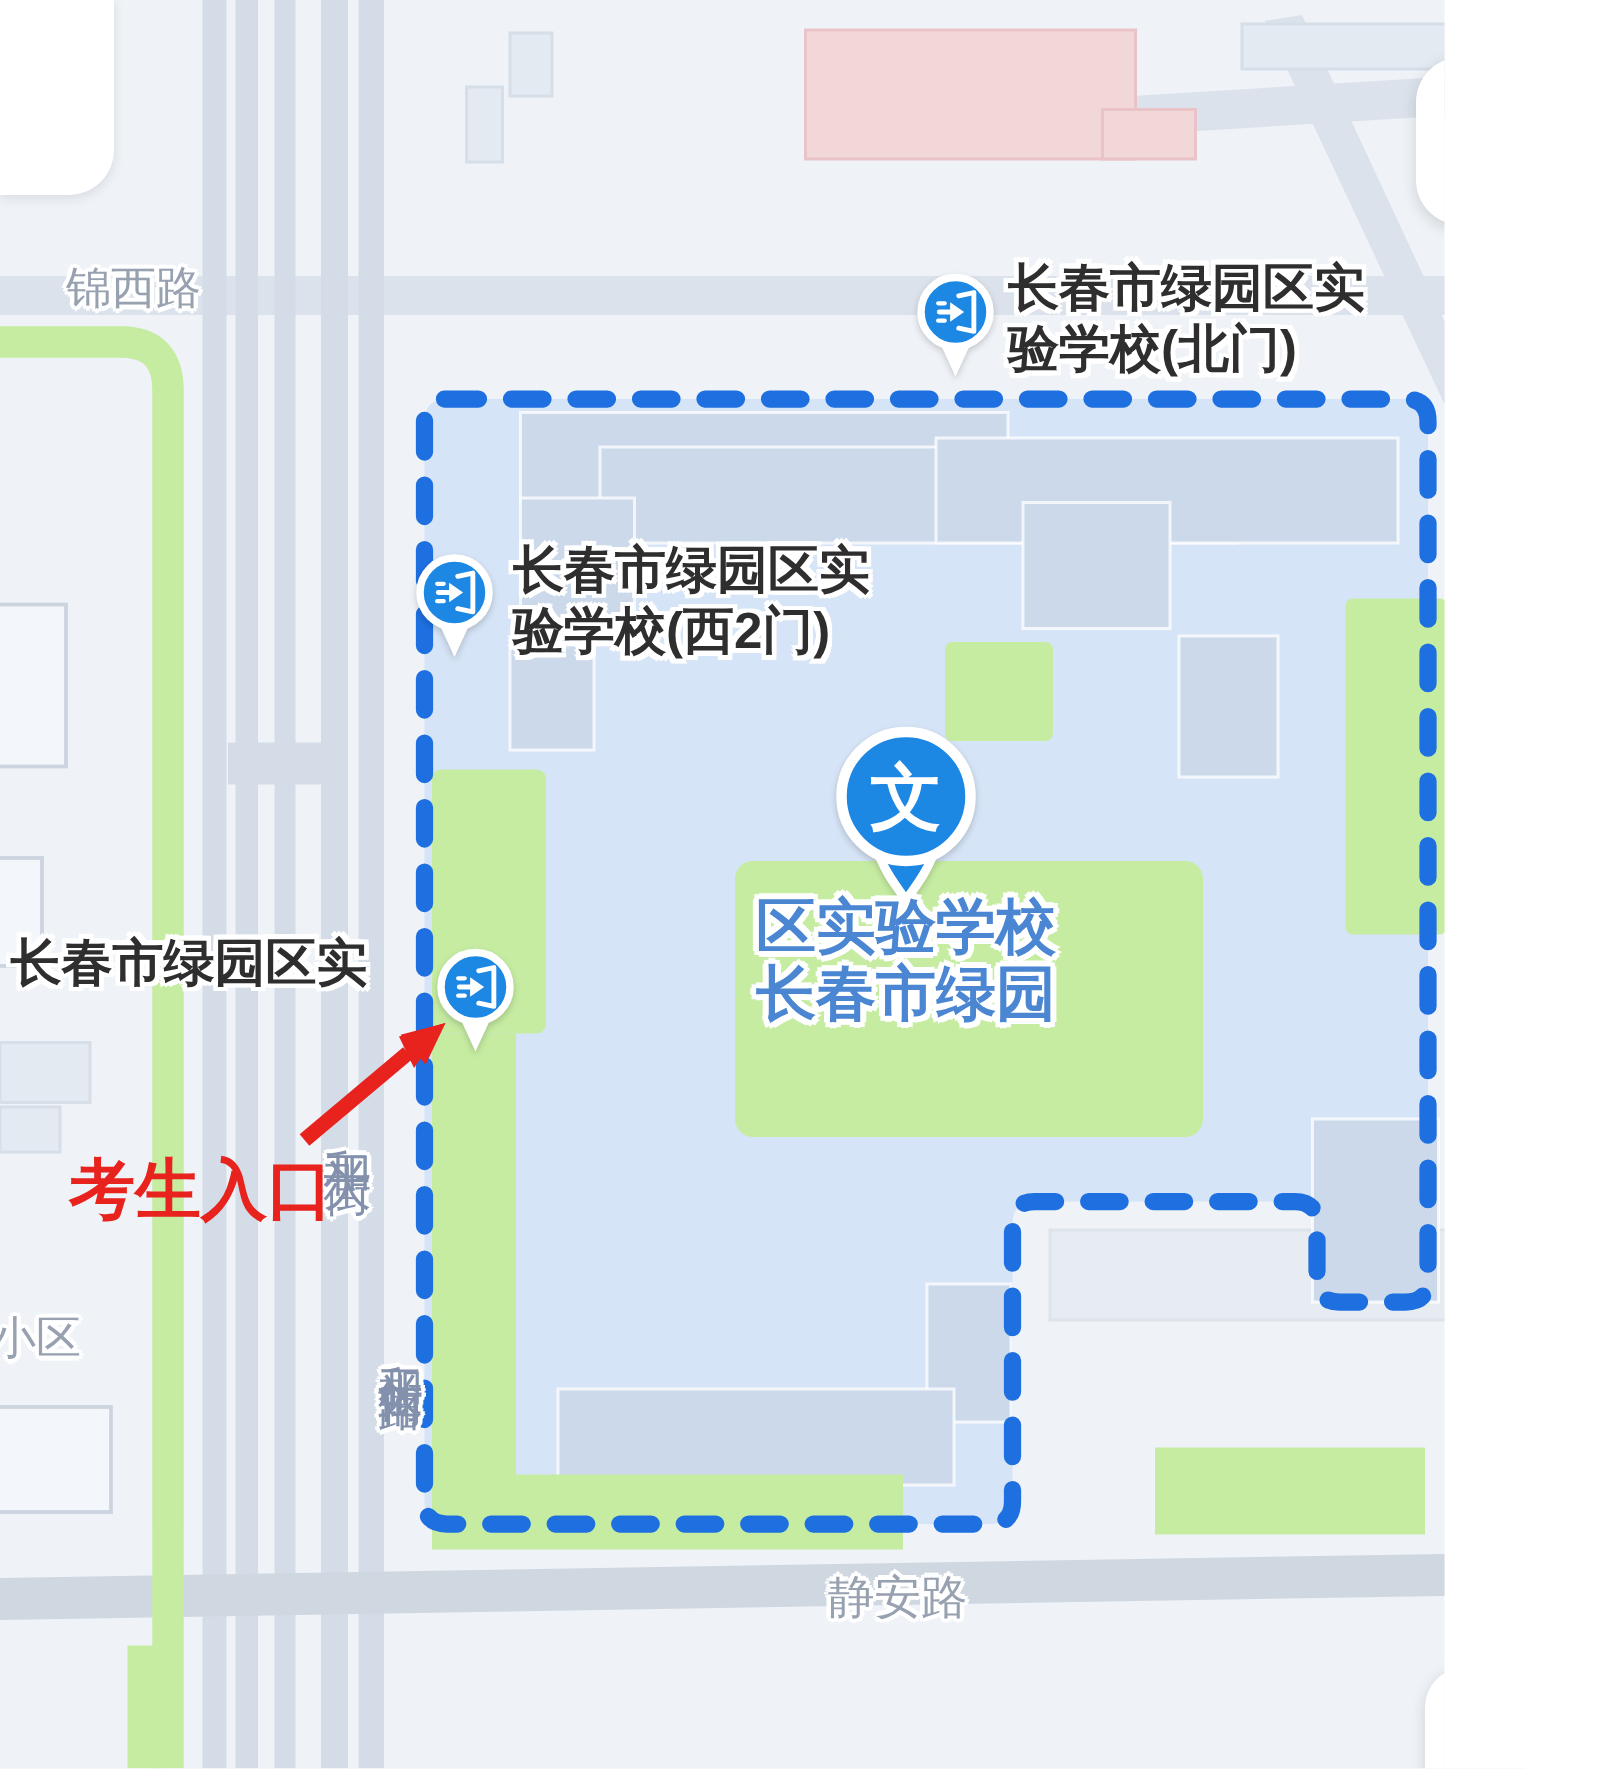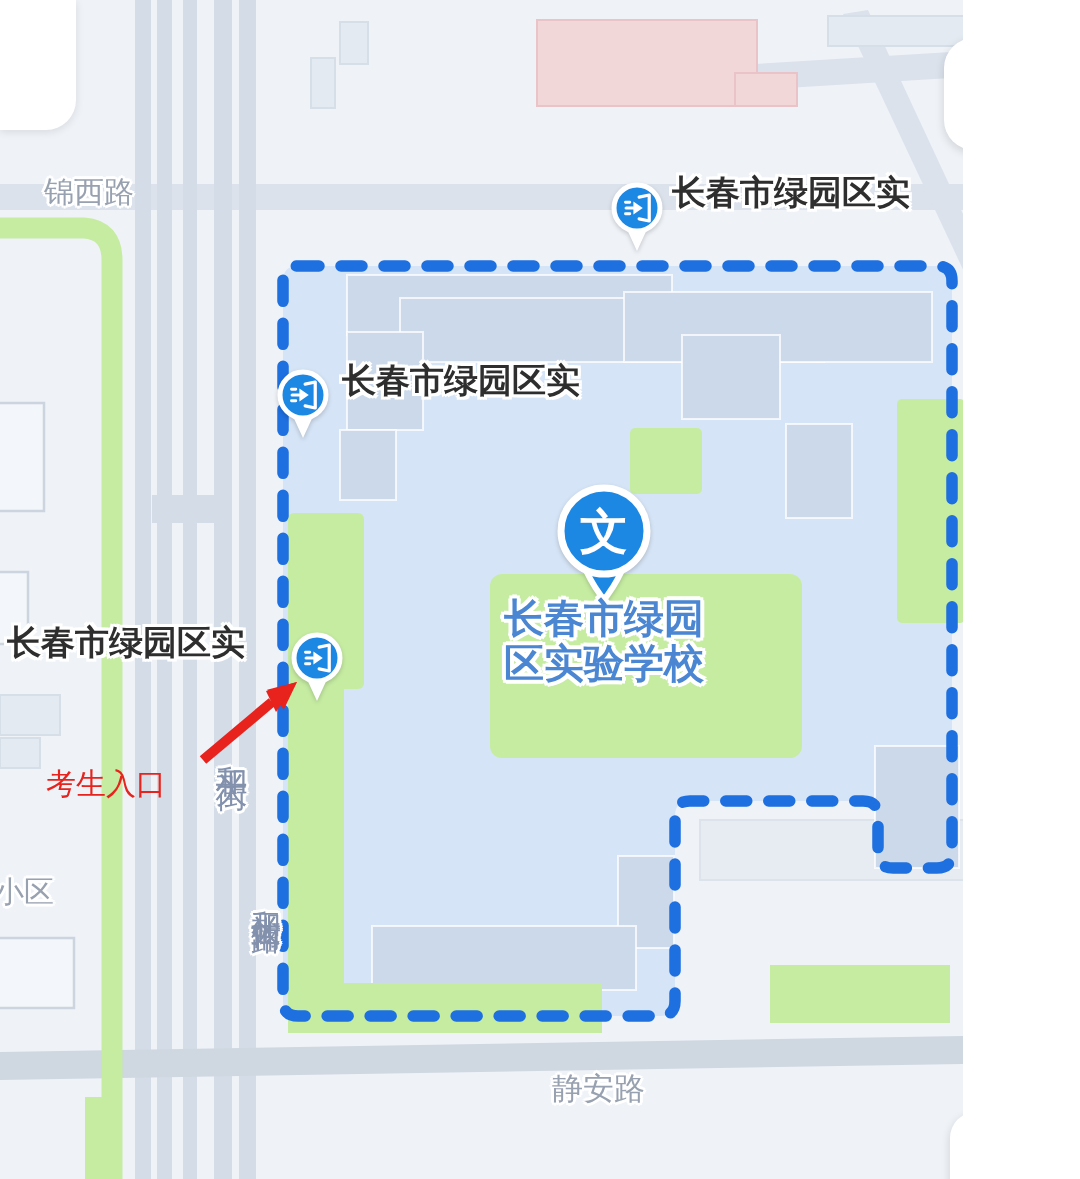--- a/index.html
+++ b/index.html
@@ -20,21 +20,21 @@
   .street-v{writing-mode:vertical-rl;font-size:32px;color:var(--streetlabel);letter-spacing:5px;}
   .street-v2{writing-mode:vertical-rl;font-size:30px;color:var(--streetlabel);letter-spacing:3px;}
   .gate-label{font-size:34px;line-height:41px;font-weight:700;color:var(--gatelabel);
               position:absolute;
               text-shadow:-3px -3px 0 #fff,3px -3px 0 #fff,-3px 3px 0 #fff,3px 3px 0 #fff,
                           0 -3px 0 #fff,0 3px 0 #fff,-3px 0 0 #fff,3px 0 0 #fff;}
   .poi-label{font-size:40px;line-height:45px;font-weight:700;color:var(--poiblue);
              text-align:center;position:absolute;
              text-shadow:-3px -3px 0 #fff,3px -3px 0 #fff,-3px 3px 0 #fff,3px 3px 0 #fff,
                          0 -4px 0 #fff,0 4px 0 #fff,-4px 0 0 #fff,4px 0 0 #fff;}
-  .exam-label{position:absolute;font-size:30px;font-weight:400;color:var(--red);white-space:nowrap;}
+  .exam-label{position:absolute;font-size:44px;font-weight:700;color:var(--red);white-space:nowrap;}
   .pin{position:absolute;filter:drop-shadow(0 2px 2px rgba(0,0,0,.18));}
   .ui-btn{position:absolute;background:#fff;box-shadow:0 3px 10px rgba(0,0,0,.14);
           display:flex;align-items:center;justify-content:center;}
   .panel-corner{position:absolute;left:0;top:0;width:76px;height:130px;background:#fff;
                 border-radius:0 0 30px 0;box-shadow:0 2px 8px rgba(0,0,0,.10);}
 </style>
 </head>
 <body>
 
 <div id="app">
@@ -139,57 +139,59 @@
     <g>
       <line x1="203" y1="760" x2="272" y2="702" stroke="var(--red)" stroke-width="10"></line>
       <polygon points="297,682 283.7,709.8 267.1,689.8" fill="var(--red)"></polygon>
       <polygon points="297,682 266,691 276,712 297,682" fill="var(--red)"></polygon>
     </g>
   </svg>
 
   <div class="lbl road-lbl" style="left:44px;top:172px;">锦西路</div>
   <div class="lbl street-v" style="left:210px;top:740px;">和平大街</div>
   <div class="lbl street-v2" style="left:245px;top:886px;">和平大街辅路</div>
-  <div class="lbl road-lbl" style="left:552px;top:1044px;font-size:31px;margin-top:24px;">静安路</div>
+  <div class="lbl road-lbl" style="left:552px;top:1044px;font-size:31px;">静安路</div>
   <div class="lbl road-lbl" style="left:-6px;top:872px;">小区</div>
 
   <div class="pin" style="left:605px;top:179px;">
     <svg width="64" height="78" viewBox="0 0 64 78">
       <path d="M20 46 L32 72 L44 46 Z" fill="#fff"></path>
       <circle cx="32" cy="29" r="23" fill="var(--marker)" stroke="#fff" stroke-width="5"></circle>
       <g transform="translate(32,29) scale(0.72) translate(-24,-24)" stroke="#fff" fill="none" stroke-width="4.5" stroke-linejoin="round" stroke-linecap="round">
         <path d="M27 9 L41 6 L41 42 L27 39"></path>
         <path d="M8 16 h6 M8 32 h6" stroke-width="4"></path>
         <path d="M9 24 h10"></path>
       </g>
       <g transform="translate(32,29) scale(0.72) translate(-24,-24)">
         <polygon points="19,15 32,24 19,33" fill="#fff"></polygon>
       </g>
     </svg>
   </div>
   <div class="gate-label" style="left:672px;top:172px;width:280px;">
     <div>长春市绿园区实</div>
+    <div>验学校(北门)</div>
   </div>
 
   <div class="pin" style="left:271px;top:366px;">
     <svg width="64" height="78" viewBox="0 0 64 78">
       <path d="M20 46 L32 72 L44 46 Z" fill="#fff"></path>
       <circle cx="32" cy="29" r="23" fill="var(--marker)" stroke="#fff" stroke-width="5"></circle>
       <g transform="translate(32,29) scale(0.72) translate(-24,-24)" stroke="#fff" fill="none" stroke-width="4.5" stroke-linejoin="round" stroke-linecap="round">
         <path d="M27 9 L41 6 L41 42 L27 39"></path>
         <path d="M8 16 h6 M8 32 h6" stroke-width="4"></path>
         <path d="M9 24 h10"></path>
       </g>
       <g transform="translate(32,29) scale(0.72) translate(-24,-24)">
         <polygon points="19,15 32,24 19,33" fill="#fff"></polygon>
       </g>
     </svg>
   </div>
   <div class="gate-label" style="left:342px;top:360px;width:274px;">
     <div>长春市绿园区实</div>
+    <div>验学校(西2门)</div>
   </div>
 
   <div class="pin" style="left:285px;top:629px;">
     <svg width="64" height="78" viewBox="0 0 64 78">
       <path d="M20 46 L32 72 L44 46 Z" fill="#fff"></path>
       <circle cx="32" cy="29" r="23" fill="var(--marker)" stroke="#fff" stroke-width="5"></circle>
       <g transform="translate(32,29) scale(0.72) translate(-24,-24)" stroke="#fff" fill="none" stroke-width="4.5" stroke-linejoin="round" stroke-linecap="round">
         <path d="M27 9 L41 6 L41 42 L27 39"></path>
         <path d="M8 16 h6 M8 32 h6" stroke-width="4"></path>
         <path d="M9 24 h10"></path>
@@ -206,22 +208,22 @@
   <div class="exam-label" style="left:46px;top:764px;">考生入口</div>
 
   <div class="pin" style="left:544px;top:481px;">
     <svg width="120" height="130" viewBox="0 0 120 130">
       <path d="M40 84 C47 103 54 110 60 119 C66 110 73 103 80 84 Z" fill="var(--marker)" stroke="#fff" stroke-width="6" stroke-linejoin="round"></path>
       <circle cx="60" cy="50" r="43" fill="var(--marker)" stroke="#fff" stroke-width="7"></circle>
       <text x="60" y="67" text-anchor="middle" font-size="48" font-weight="700" fill="#fff">文</text>
     </svg>
   </div>
   <div class="poi-label" style="left:442px;top:596px;width:324px;">
+    <div>区实验学校</div>
     <div>长春市绿园</div>
-    <div>区实验学校</div>
   </div>
 
   <div class="panel-corner"></div>
 
   <div class="ui-btn" style="left:944px;top:38px;width:112px;height:112px;border-radius:30px;">
     <svg width="66" height="66" viewBox="0 0 60 60">
       <path d="M30 7 L47 23 L30 39 L13 23 Z" fill="none" stroke="#0e0e0e" stroke-width="5.5" stroke-linejoin="round"></path>
       <path d="M12 36 L30 51 L48 36" fill="none" stroke="#0e0e0e" stroke-width="5.5" stroke-linecap="round" stroke-linejoin="round"></path>
     </svg>
   </div>

